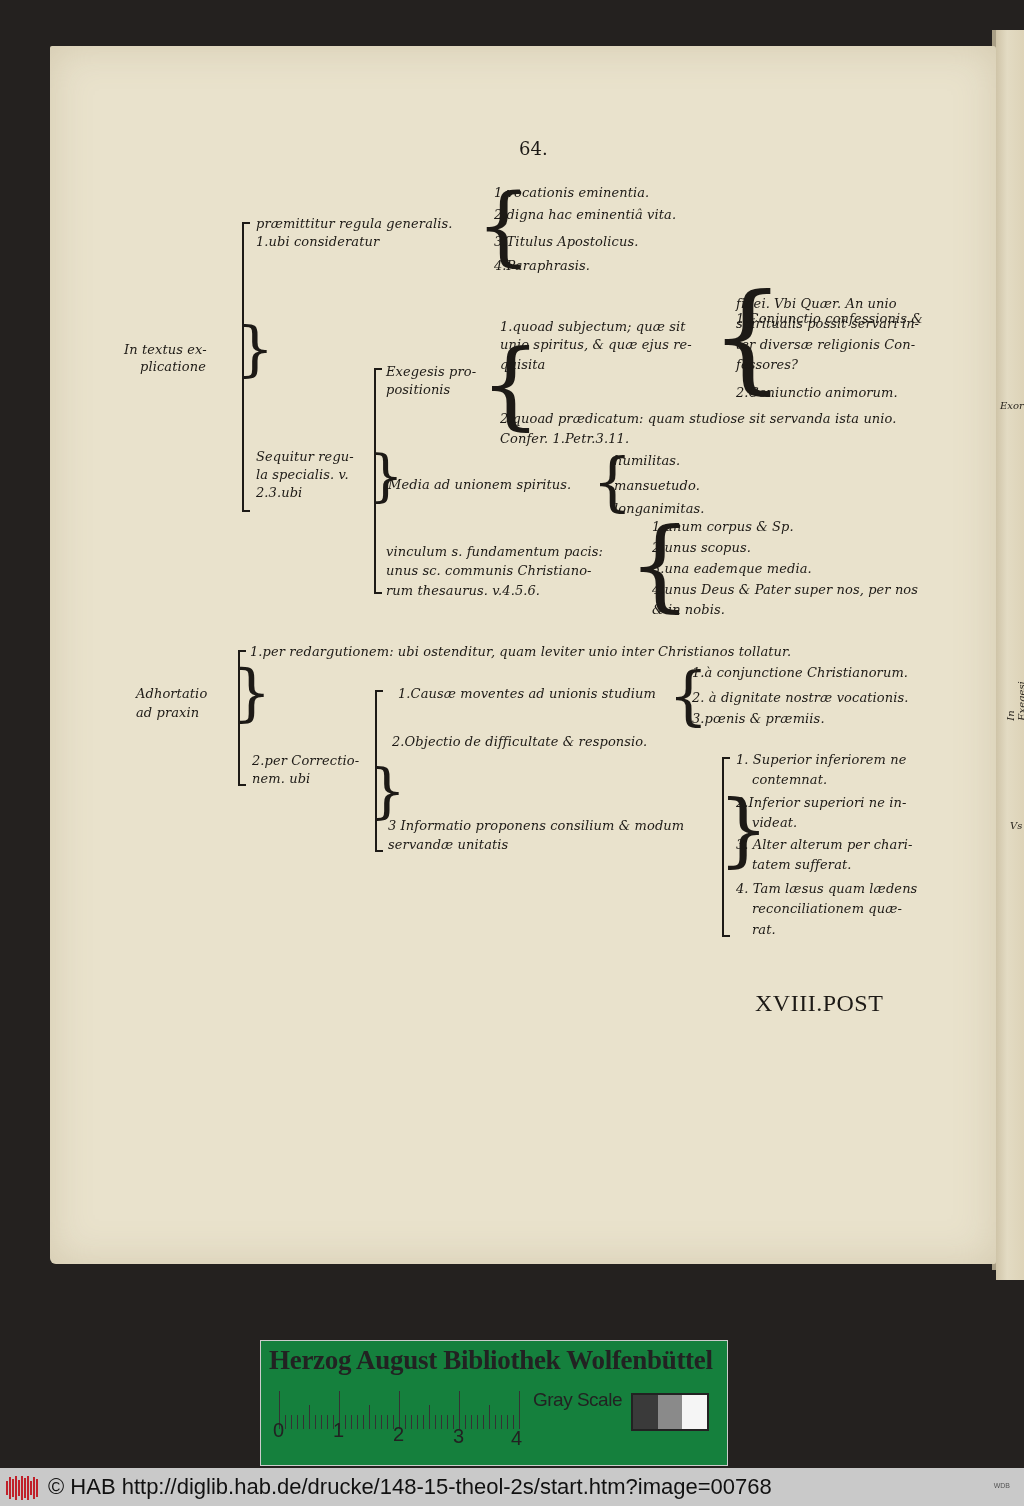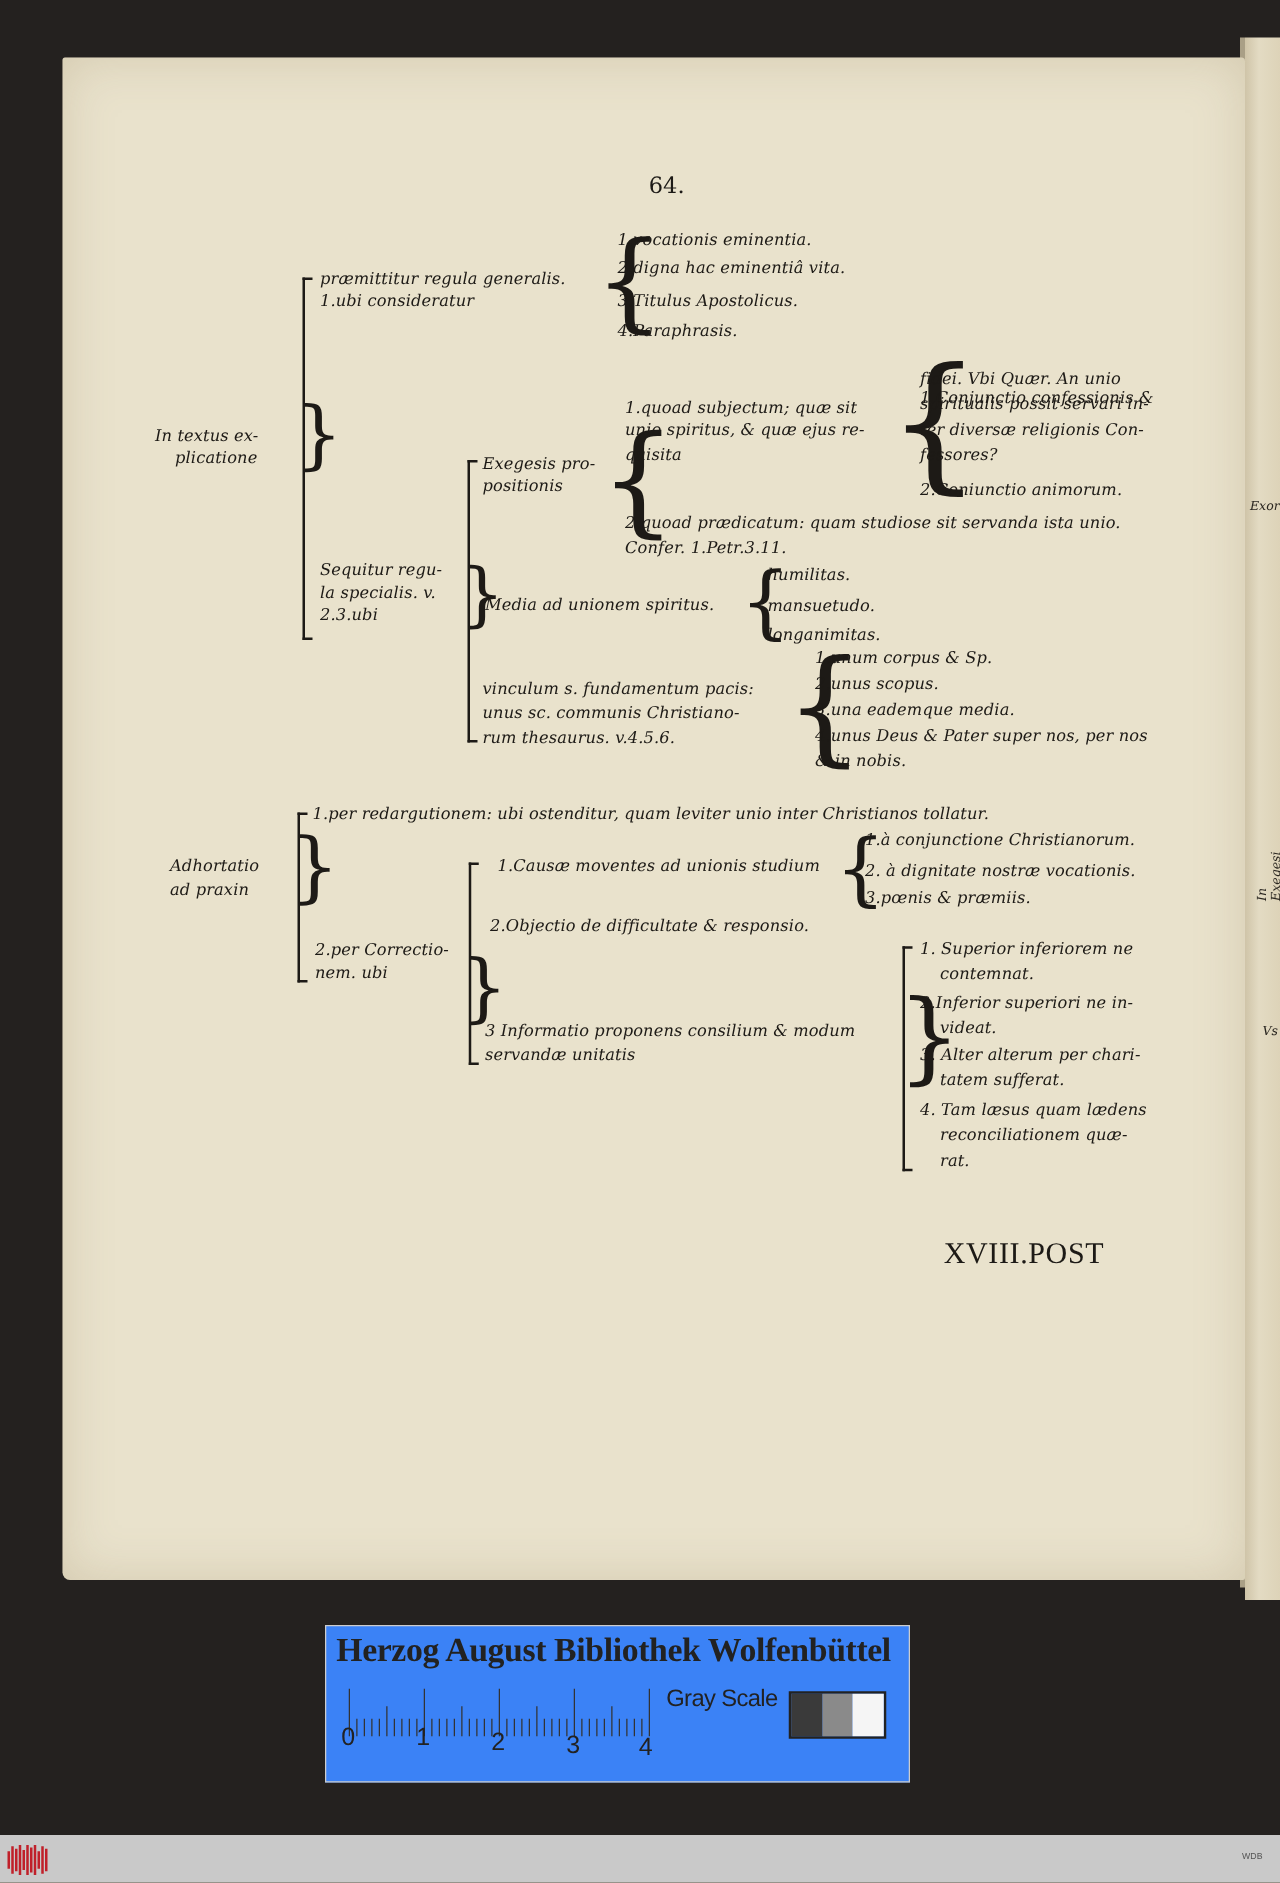--- a/index.html
+++ b/index.html
@@ -12,21 +12,21 @@
             background:linear-gradient(to right,#cfc4a8,#e3dbc3 40%,#ddd3b8); }
   .gutter-shadow { position:absolute; left:992px; top:30px; width:4px; height:1240px; background:#a99f86; }
   .t { position:absolute; font-family:"DejaVu Serif", serif; font-style:italic; color:#1d1a16;
        font-size:13px; line-height:17px; white-space:nowrap; letter-spacing:0.1px; }
   .brace { position:absolute; color:#1d1a16; font-family:"DejaVu Serif", serif; }
   .bar { position:absolute; background:#1d1a16; width:2px; }
   .pagenum { position:absolute; left:519px; top:138px; font-size:18px; color:#1d1a16; font-family:"DejaVu Serif", serif; }
   .catch { position:absolute; left:755px; top:990px; font-size:24px; color:#1d1a16; font-family:"Liberation Serif", serif; letter-spacing:0.5px; }
   .side-frag { position:absolute; font-size:10px; color:#2a2620; font-style:italic; font-family:"DejaVu Serif", serif; }
 
-  .scale { position:absolute; left:260px; top:1300px; width:466px; height:124px; background:#3b82f6;
+  .scale { position:absolute; left:260px; top:1340px; width:466px; height:124px; background:#15803d;
            border:1px solid #ccc; }
   .scale .title { position:absolute; left:8px; top:4px; font-family:"Liberation Serif", serif; font-weight:bold;
                   font-size:27px; color:#222; white-space:nowrap; letter-spacing:-0.3px; }
   .ruler { position:absolute; left:18px; top:48px; width:240px; height:40px; }
   .tick { position:absolute; bottom:0; width:1px; background:#333; }
   .nums { position:absolute; top:78px; font-family:"Liberation Sans", sans-serif; font-size:20px; color:#222; }
   .gs-label { position:absolute; left:272px; top:48px; font-family:"Liberation Sans", sans-serif; font-size:19px; color:#222; letter-spacing:-0.5px; }
   .gs-box { position:absolute; left:370px; top:52px; width:74px; height:34px; border:2px solid #222; display:flex; }
   .gs-box div { flex:1; }
 
@@ -210,14 +210,15 @@
       <span style="height:18px"></span>
     <span style="height:24px"></span>
       <span style="height:16px"></span>
       <span style="height:24px"></span>
     <span style="height:20px"></span>
       <span style="height:24px"></span>
       <span style="height:14px"></span>
     <span style="height:22px"></span>
       <span style="height:18px"></span>
   </div>
+  <div class="url">© HAB http://diglib.hab.de/drucke/148-15-theol-2s/start.htm?image=00768</div>
   <div class="mini">WDB</div>
 </div>
 
 </body></html>

